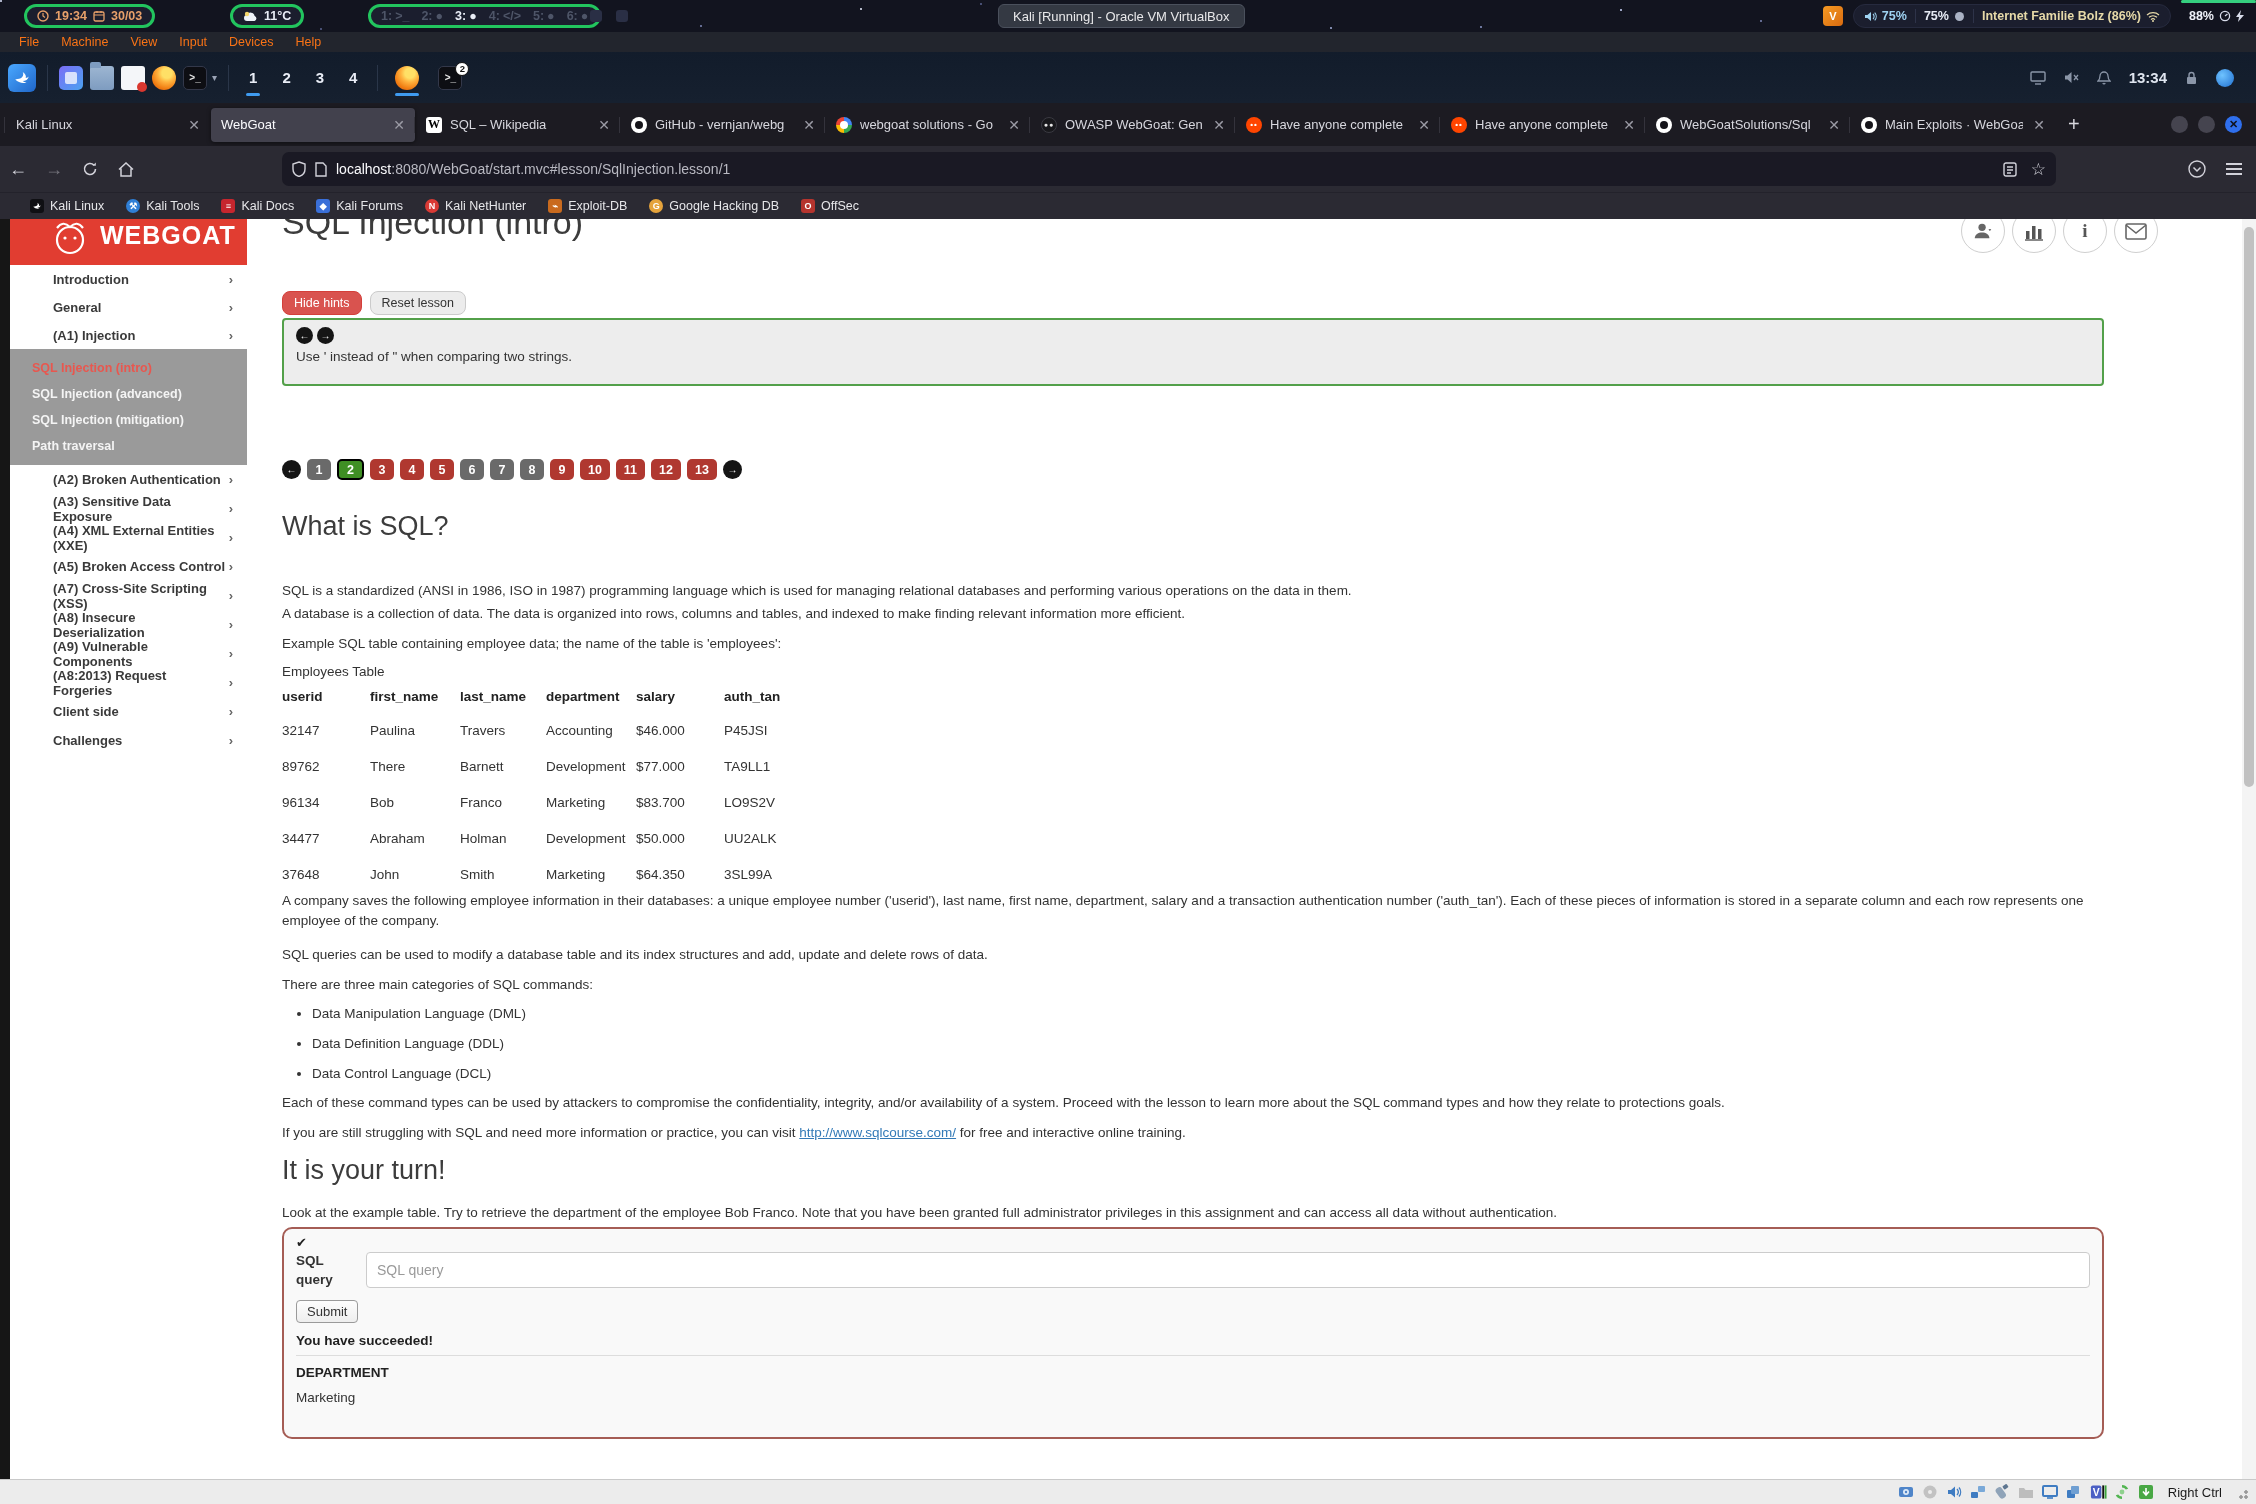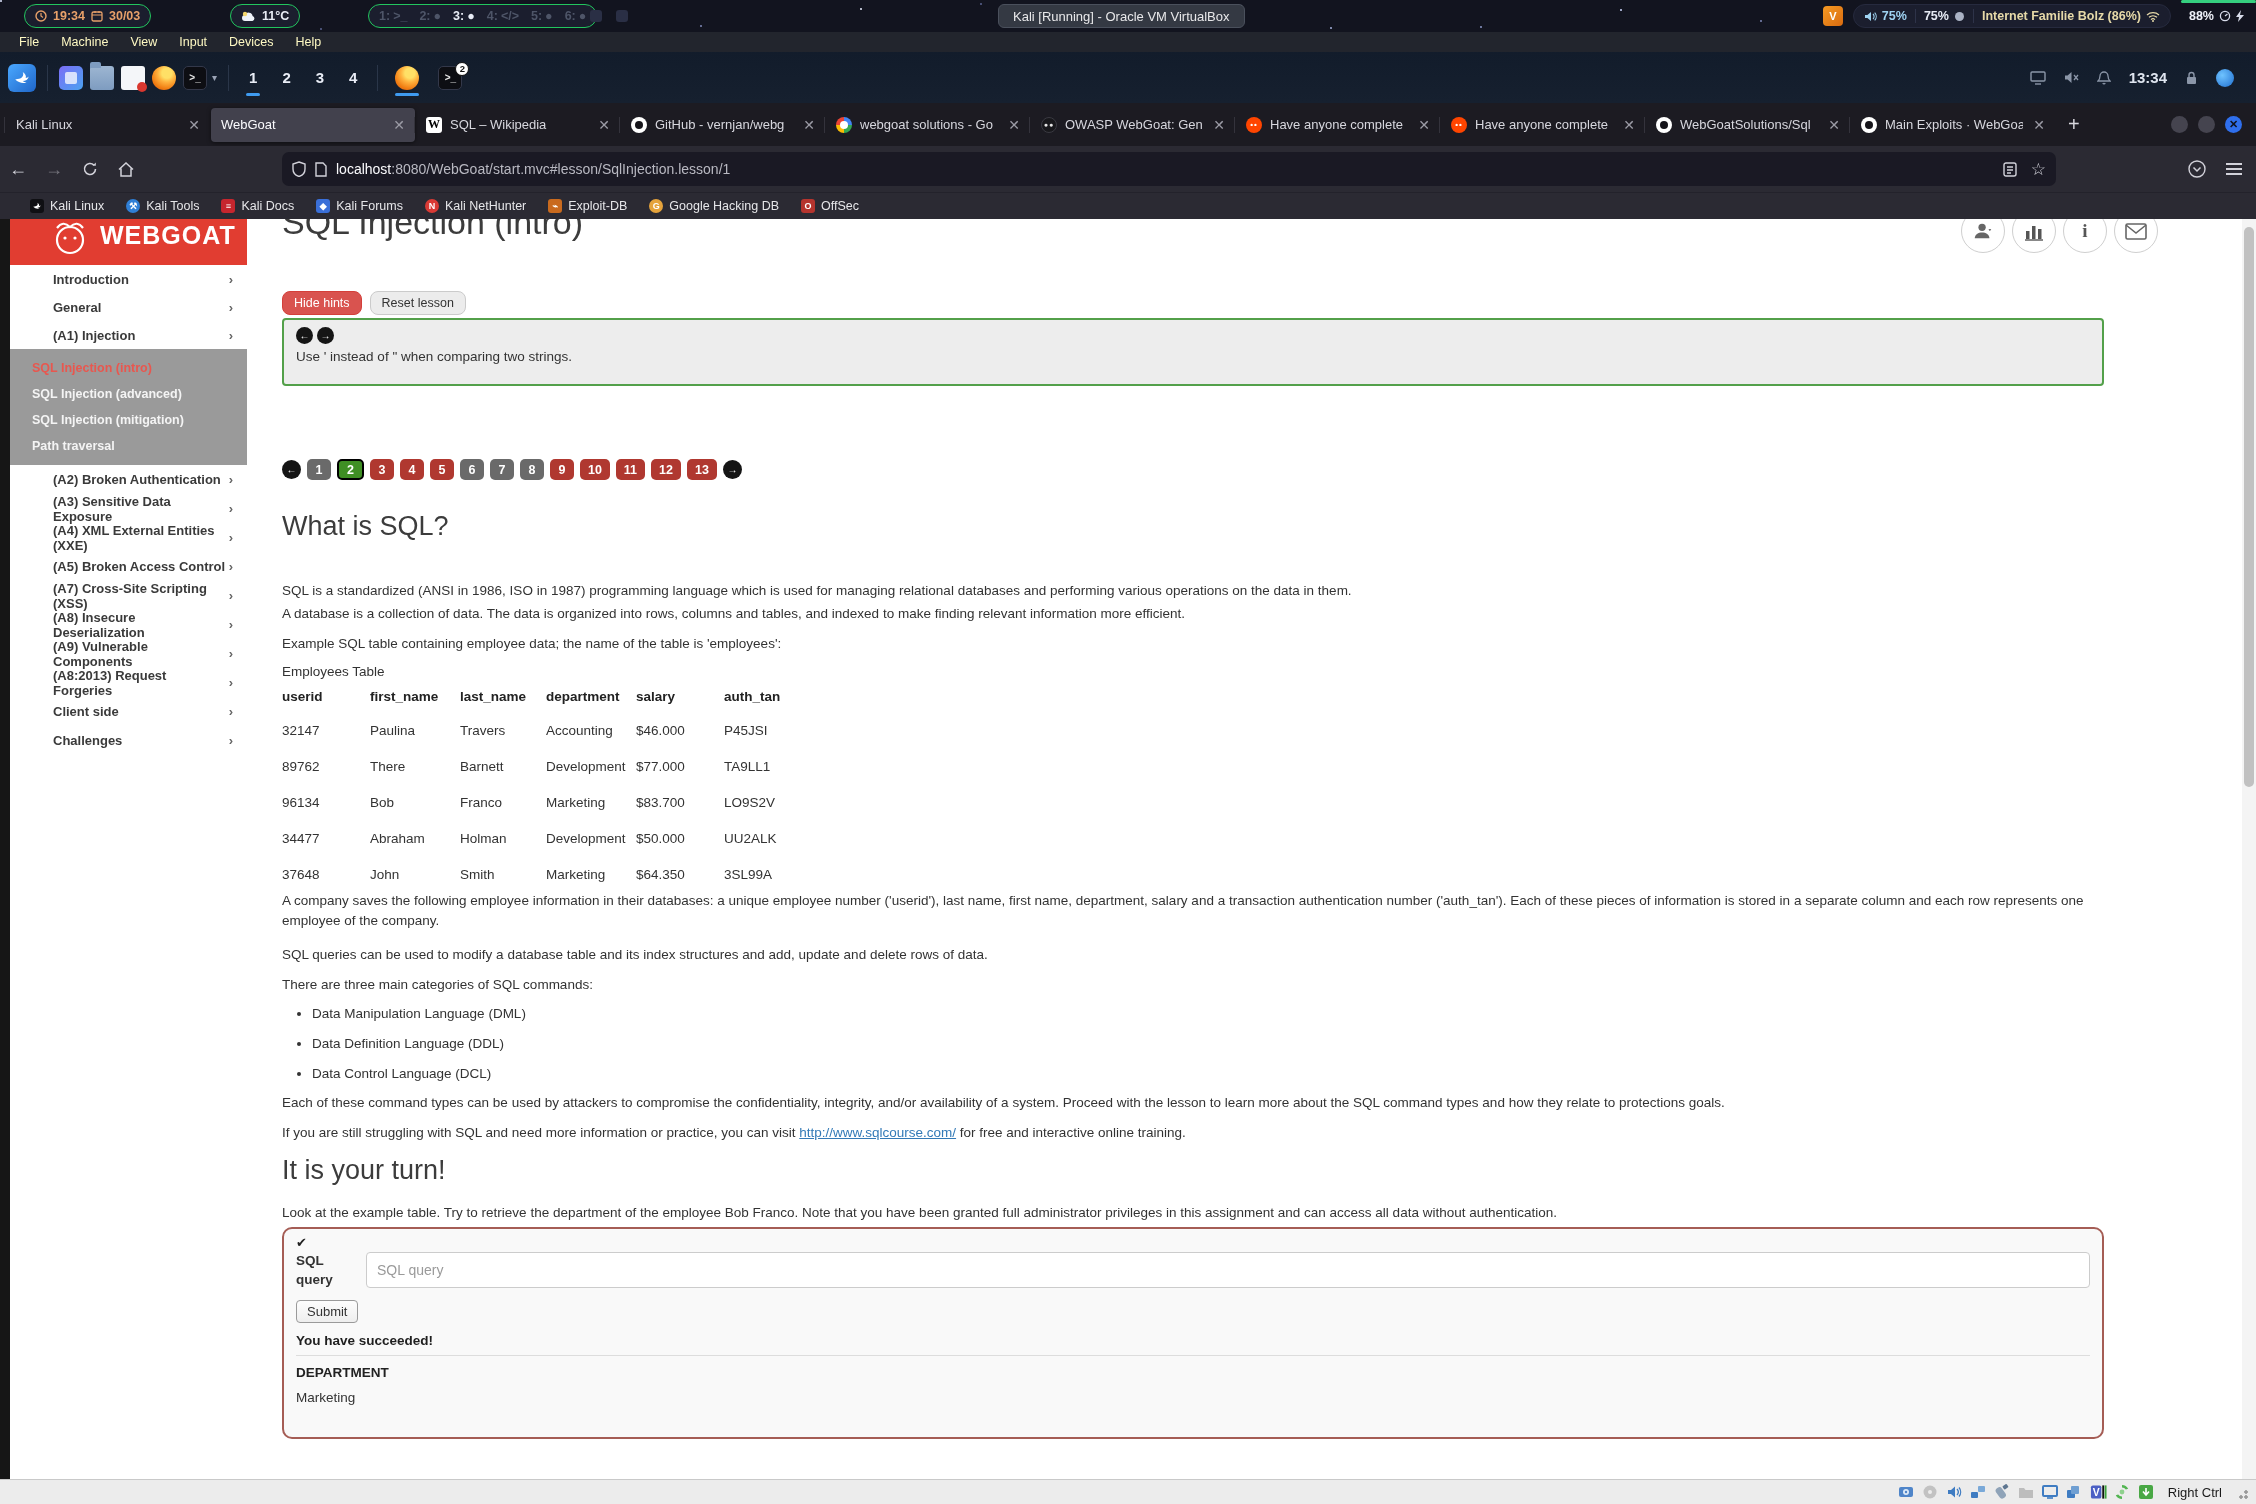--- a/index.html
+++ b/index.html
@@ -7,21 +7,21 @@
   body { font-family: "Liberation Sans", sans-serif; }
   .screen { position:relative; width:2256px; height:1504px; overflow:hidden; background:#fff; }
 
   
   .host-panel { position:absolute; top:0; left:0; width:2256px; height:32px; background:#12141f; overflow:hidden; }
   .stars { position:absolute; width:2px; height:2px; border-radius:50%; background:#dfe6ff;
     box-shadow: 120px 6px #cfd8ff, 260px 22px #8d98c9, 420px 12px #aab4e0, 700px 25px #7f89b8, 860px 8px #e8eeff,
     1150px 18px #9aa5d4, 1240px 5px #e8eeff, 1480px 26px #8d98c9, 1620px 9px #cfd8ff, 1760px 20px #7f89b8,
     1880px 6px #e8eeff, 2010px 24px #9aa5d4, 2200px 14px #cfd8ff, 320px 28px #5a6390, 980px 3px #5a6390, 1330px 27px #a5b0dd; }
   .hp-pill { position:absolute; top:4px; height:24px; display:flex; align-items:center; gap:6px;
-    background:#1b1e2e; border:1px solid #22c55e; border-radius:12px; padding:0 10px; font-size:12.5px; }
+    background:#1b1e2e; border:3px solid #22c55e; border-radius:12px; padding:0 10px; font-size:12.5px; }
   .hp-clock { left:24px; color:#e8a06a; font-weight:700; }
   .hp-weather { left:230px; color:#e7ebf5; font-weight:700; }
   .hp-ws { left:368px; color:#4e5568; gap:12px; }
   .hp-ws .ws { display:flex; gap:3px; align-items:center; font-weight:700; }
   .hp-ws .ws.active { color:#e9edf6; }
   .hp-extra { position:absolute; left:590px; top:10px; display:flex; gap:14px; }
   .hp-extra i { width:12px; height:12px; border-radius:3px; background:#2a2f45; display:block; }
   .vbox-title { position:absolute; top:4px; left:998px; height:24px; display:flex; align-items:center;
     background:#343943; border:1px solid #4a505c; border-radius:6px; padding:0 14px; color:#e8e8ea; font-size:13px; }
   .hp-right { position:absolute; right:0; top:0; height:32px; display:flex; align-items:center; gap:10px; }
@@ -32,21 +32,21 @@
   .hp-div { width:1px; height:14px; background:#2e3349; }
   .hp-batt { position:relative; display:flex; align-items:center; gap:5px; height:24px; padding:0 12px 0 8px; color:#eef1f8; font-size:12.5px; font-weight:700; }
   .hp-batt .charge-line { position:absolute; top:-4px; left:0; right:0; height:3px; background:#35d07f; border-radius:2px; }
   .c-vol { color:#9fd3f2; font-weight:700; }
   .c-bri { color:#e7ebf5; font-weight:700; }
   .c-net { color:#e6d9a8; font-weight:700; }
   .mini-ico { display:inline-flex; }
 
   
   .vbox-menubar { position:absolute; top:32px; left:0; width:2256px; height:20px; background:#22252d; display:flex; align-items:center; padding-left:8px; }
-  .vbox-menubar span { color:#fef9c3; font-size:12.5px; padding:0 11px; }
+  .vbox-menubar span { color:#f97316; font-size:12.5px; padding:0 11px; }
 
   
   .vm-taskbar { position:absolute; top:52px; left:0; width:2256px; height:51px; background:linear-gradient(#121c2b,#16202f); display:flex; align-items:center; }
   .tb-left { display:flex; align-items:center; gap:7px; padding-left:8px; }
   .kali-btn { width:28px; height:28px; border-radius:6px; background:linear-gradient(135deg,#4aa8ff,#1f66c9); display:flex; align-items:center; justify-content:center; }
   .tb-sep { width:1px; height:26px; background:#2a3649; margin:0 4px; }
   .app-ico { width:24px; height:24px; border-radius:5px; position:relative; }
   .ai-window { background:linear-gradient(135deg,#7b6cf6,#4aa3f0); }
   .ai-window:after { content:""; position:absolute; inset:6px; background:rgba(255,255,255,.75); border-radius:2px; }
   .ai-folder { background:linear-gradient(#9db6d2,#7e9cc0); border-radius:3px; }

